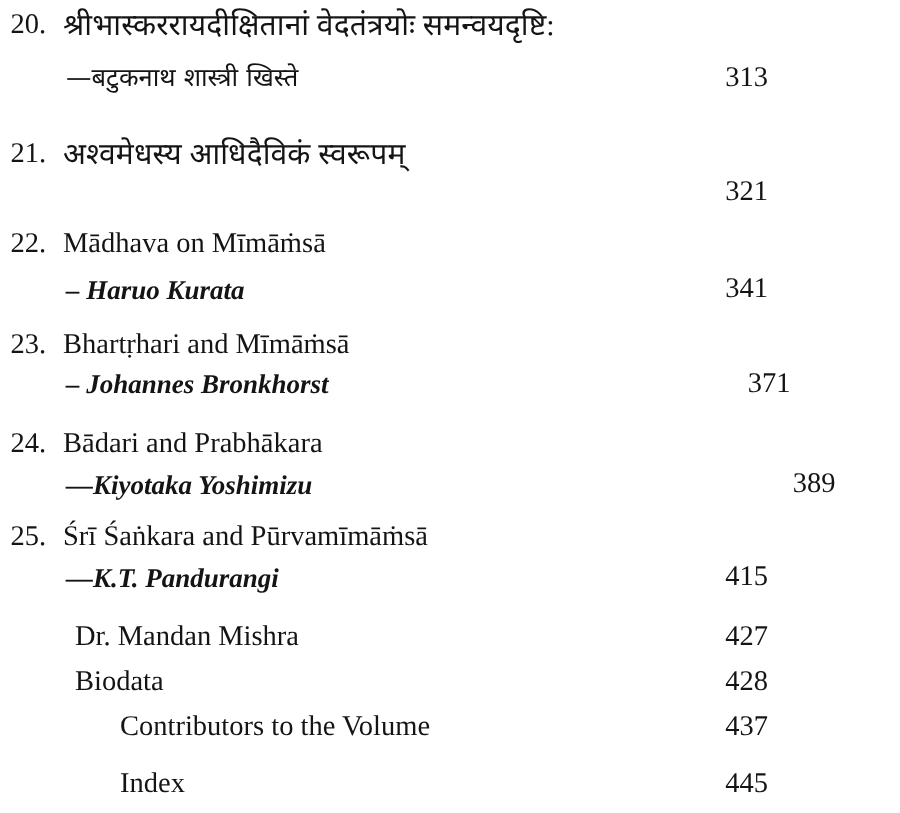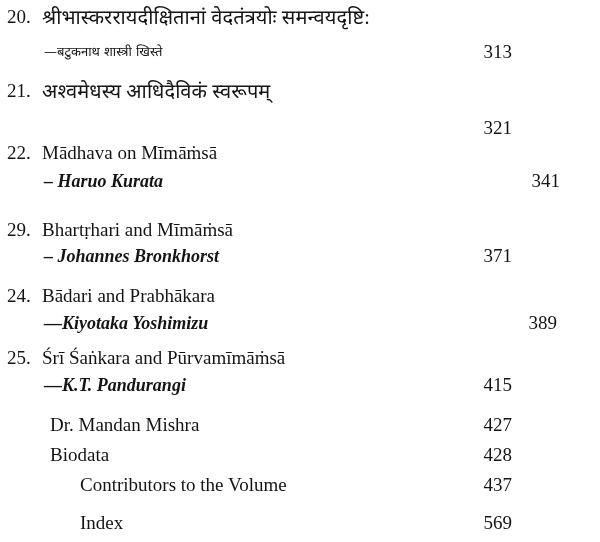--- a/index.html
+++ b/index.html
@@ -44,21 +44,21 @@
       left: 44px;
       top: 0;
       font-style: italic;
       font-weight: bold;
       font-size: 18px;
     }
     .author.deva {
       font-family: "DejaVu Sans", sans-serif;
       font-style: normal;
       font-weight: normal;
-      font-size: 13px;
+      font-size: 17px;
     }
     .page {
       position: absolute;
       right: 8px;
       top: 0;
       text-align: right;
     }
     .endmatter {
       position: absolute;
       left: 50px;
@@ -73,42 +73,42 @@
 
   <div class="line" style="top:4px;">
     <span class="num">20.</span>
     <span class="title deva">श्रीभास्कररायदीक्षितानां वेदतंत्रयोः समन्वयदृष्टि:</span>
   </div>
   <div class="line" style="top:39px;">
     <span class="author deva">—बटुकनाथ शास्त्री खिस्ते</span>
     <span class="page">313</span>
   </div>
 
-  <div class="line" style="top:78px;padding-left:44px;">
+  <div class="line" style="top:90px;padding-left:44px;">
     <span class="num">21.</span>
     <span class="title deva">अश्वमेधस्य आधिदैविकं स्वरूपम्</span>
   </div>
   <div class="line" style="top:115px;">
     <span class="page">321</span>
   </div>
 
-  <div class="line" style="top:140px;">
+  <div class="line" style="top:150px;">
     <span class="num">22.</span>
     <span class="title">Mādhava on Mīmāṁsā</span>
   </div>
-  <div class="line" style="top:168px;padding-left:48px;">
+  <div class="line" style="top:180px;">
     <span class="author">– Haruo Kurata</span>
     <span class="page">341</span>
   </div>
 
   <div class="line" style="top:217px;">
-    <span class="num">29.</span>
+    <span class="num">23.</span>
     <span class="title">Bhartṛhari and Mīmāṁsā</span>
   </div>
-  <div class="line" style="top:243px;">
+  <div class="line" style="top:243px;padding-left:15px;">
     <span class="author">– Johannes Bronkhorst</span>
     <span class="page">371</span>
   </div>
 
   <div class="line" style="top:283px;">
     <span class="num">24.</span>
     <span class="title">Bādari and Prabhākara</span>
   </div>
   <div class="line" style="top:310px;padding-left:45px;">
     <span class="author">—Kiyotaka Yoshimizu</span>
@@ -131,16 +131,16 @@
   <div class="line" style="top:442px;">
     <span class="endmatter">Biodata</span>
     <span class="page">428</span>
   </div>
   <div class="line" style="top:472px;">
     <span class="endmatter index">Contributors to the Volume</span>
     <span class="page">437</span>
   </div>
   <div class="line" style="top:510px;">
     <span class="endmatter index">Index</span>
-    <span class="page">569</span>
+    <span class="page">445</span>
   </div>
 
 </div>
 
 </body></html>

